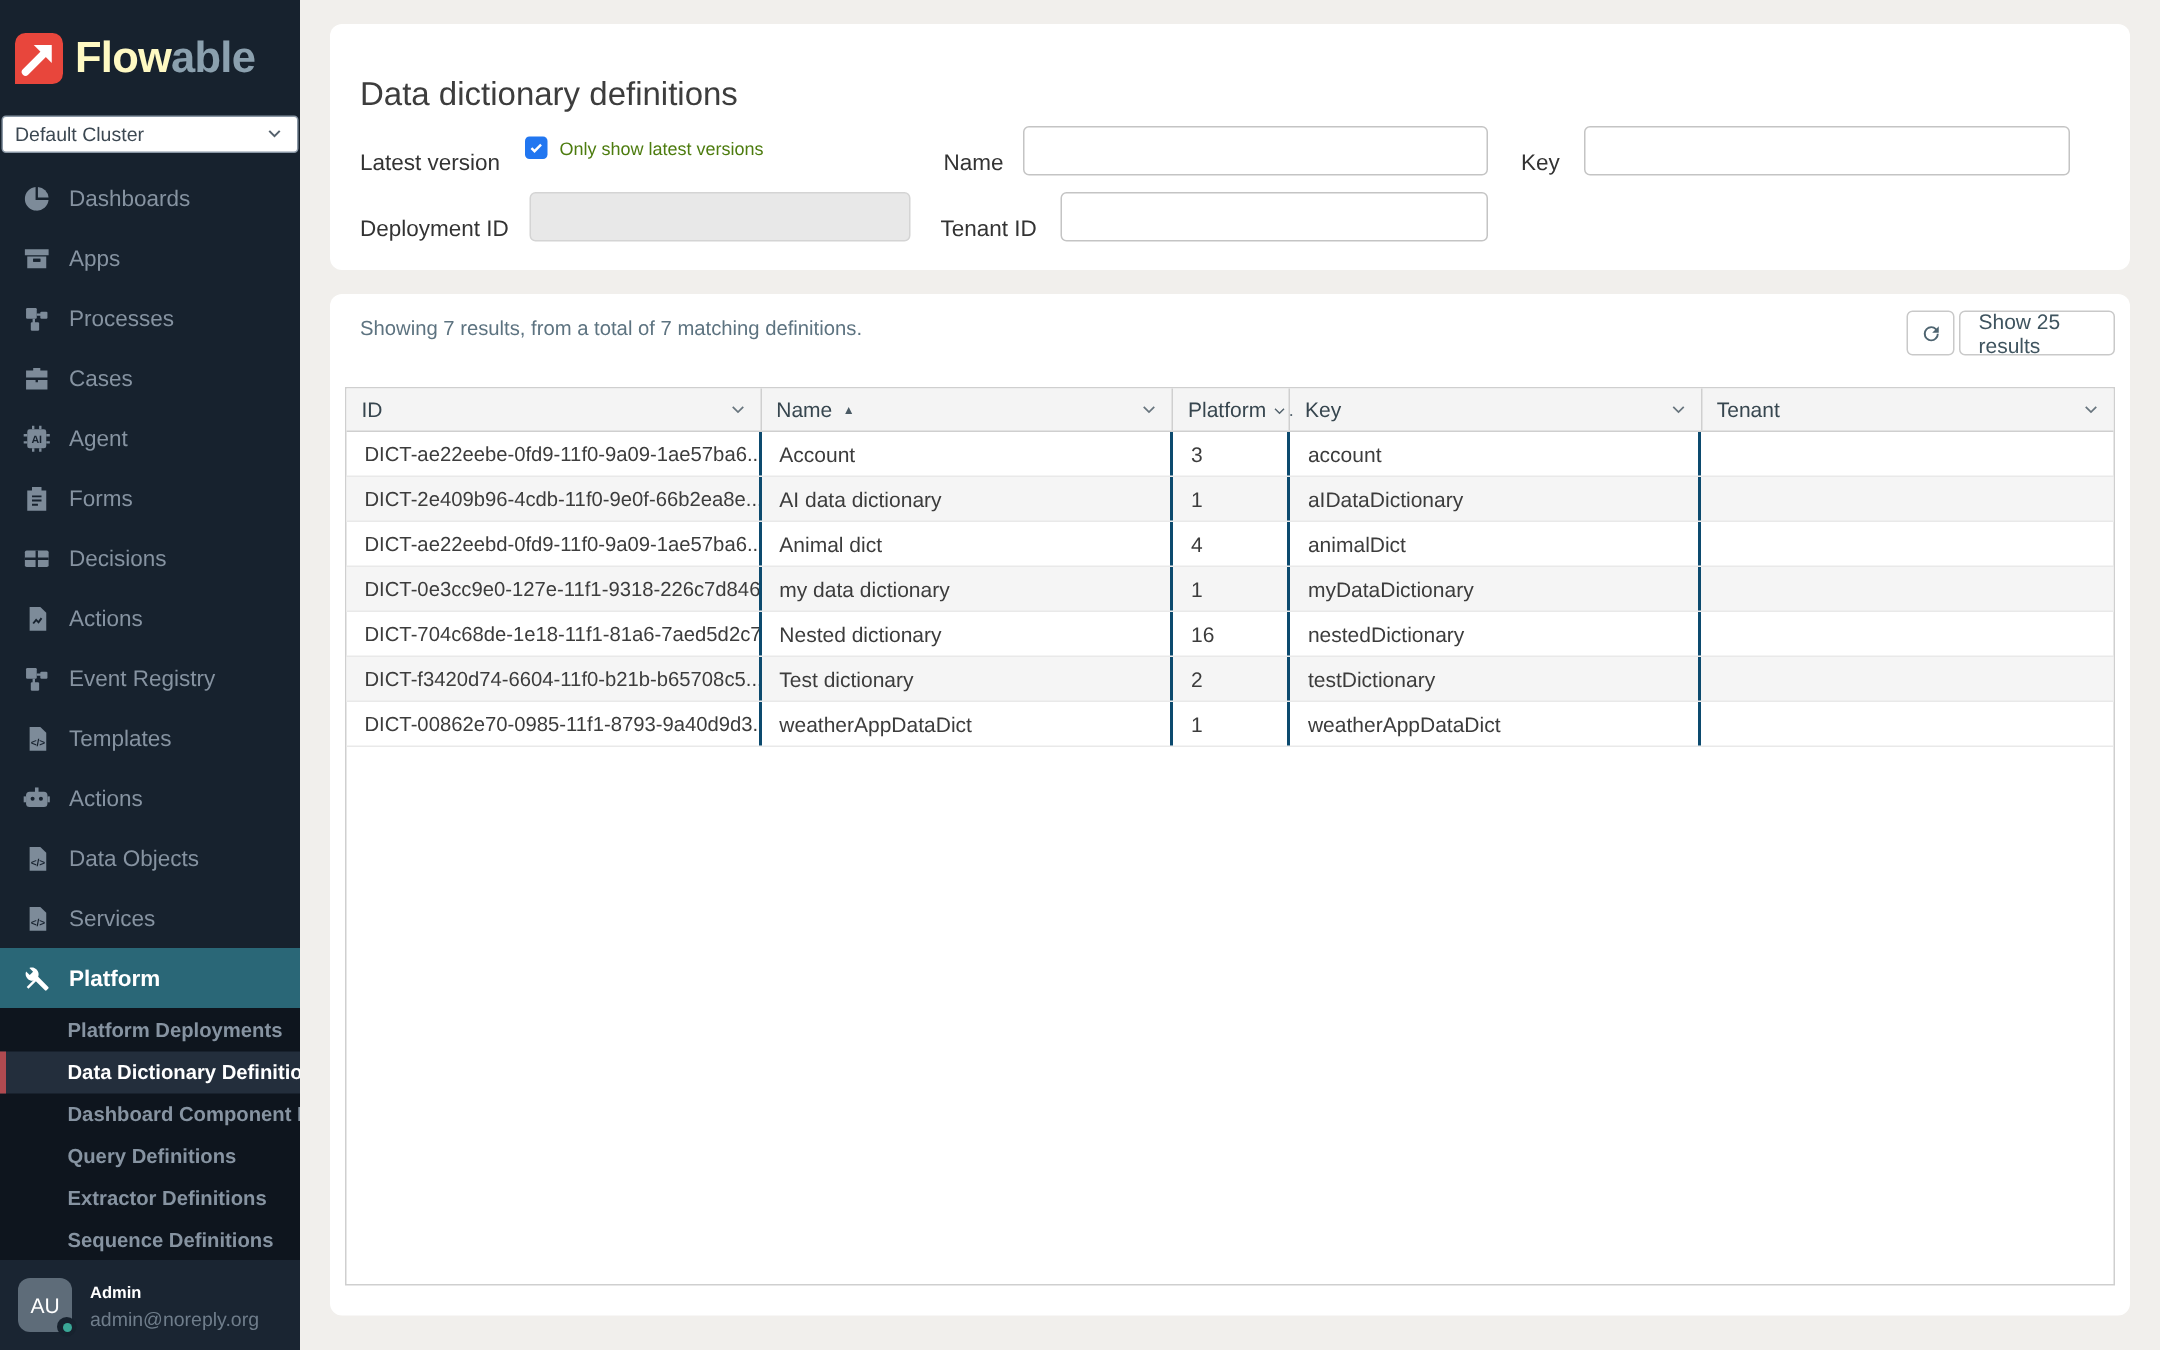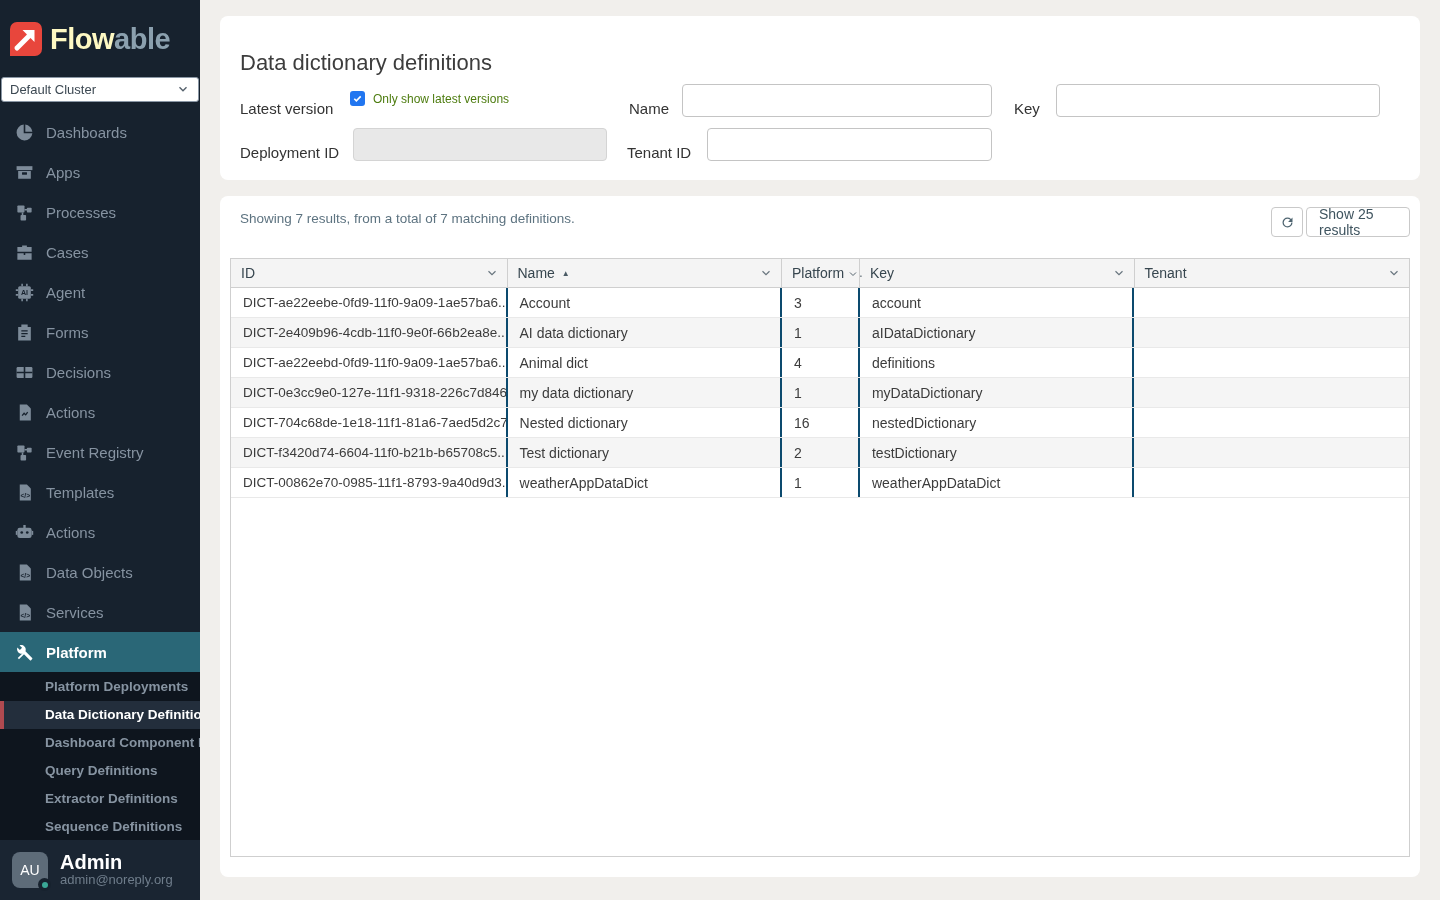--- a/index.html
+++ b/index.html
@@ -20,21 +20,21 @@
   .nav-icon svg { width:19px; height:19px; }
   .nav-item.active { background:#2a6777; color:#ffffff; font-weight:bold; }
   .nav-item.active .nav-icon { color:#ffffff; }
   .submenu { background:#0e151e; flex:1 1 auto; overflow:hidden; padding-top:1px; }
   .sub-item { height:28px; line-height:28px; padding-left:45px; font-size:13.5px; font-weight:bold; color:#8693a1; white-space:nowrap; overflow:hidden; cursor:pointer; }
   .sub-item.selected { background:#232e3c; color:#ffffff; border-left:4px solid #b04a50; padding-left:41px; }
   .user-footer { height:60px; background:#1a2532; display:flex; align-items:center; padding-left:12px; gap:12px; flex:0 0 60px; }
   .avatar { width:36px; height:36px; border-radius:8px; background:#5e6c79; color:#ffffff; font-size:14px; display:flex; align-items:center; justify-content:center; position:relative; }
   .status-dot { position:absolute; right:-3px; bottom:-3px; width:13px; height:13px; border-radius:50%; background:#17222e; display:flex; align-items:center; justify-content:center; }
   .status-dot::after { content:""; width:6px; height:6px; border-radius:50%; background:#3aa796; }
-  .user-name { color:#ffffff; font-size:20px; font-weight:bold; line-height:18px; }
+  .user-name { color:#ffffff; font-size:11px; font-weight:bold; line-height:18px; }
   .user-email { color:#6f7d8b; font-size:13px; line-height:17px; }
 
   
   .card { position:absolute; background:#ffffff; border-radius:8px; }
   .card-filters { left:220px; top:16px; width:1200px; height:164px; }
   .page-title { position:absolute; left:20px; top:34px; font-size:22px; color:#3d3d3d; font-weight:500; }
   .f-label { position:absolute; font-size:15px; color:#333333; }
   .f-input { position:absolute; height:33px; border:1px solid #c4c4c4; border-radius:4px; background:#fff; font-size:14px; color:#333; padding:0 10px; font-family:"Liberation Sans",sans-serif; }
   .f-input:disabled { background:#e8e8e8; border-color:#d4d4d4; }
   .checkbox-group { position:absolute; left:130px; top:75px; display:flex; align-items:center; gap:8px; cursor:pointer; }
@@ -330,21 +330,21 @@
           <div class="td c-id" style="width:277px">DICT-2e409b96-4cdb-11f0-9e0f-66b2ea8e...</div>
           <div class="td c-name" style="width:275px">AI data dictionary</div>
           <div class="td c-version" style="width:78px">1</div>
           <div class="td c-key" style="width:275px">aIDataDictionary</div>
           <div class="td c-tenant" style="width:275px"></div>
         </div>
         <div class="t-row">
           <div class="td c-id" style="width:277px">DICT-ae22eebd-0fd9-11f0-9a09-1ae57ba6...</div>
           <div class="td c-name" style="width:275px">Animal dict</div>
           <div class="td c-version" style="width:78px">4</div>
-          <div class="td c-key" style="width:275px">definitions</div>
+          <div class="td c-key" style="width:275px">animalDict</div>
           <div class="td c-tenant" style="width:275px"></div>
         </div>
         <div class="t-row">
           <div class="td c-id" style="width:277px">DICT-0e3cc9e0-127e-11f1-9318-226c7d846...</div>
           <div class="td c-name" style="width:275px">my data dictionary</div>
           <div class="td c-version" style="width:78px">1</div>
           <div class="td c-key" style="width:275px">myDataDictionary</div>
           <div class="td c-tenant" style="width:275px"></div>
         </div>
         <div class="t-row">

